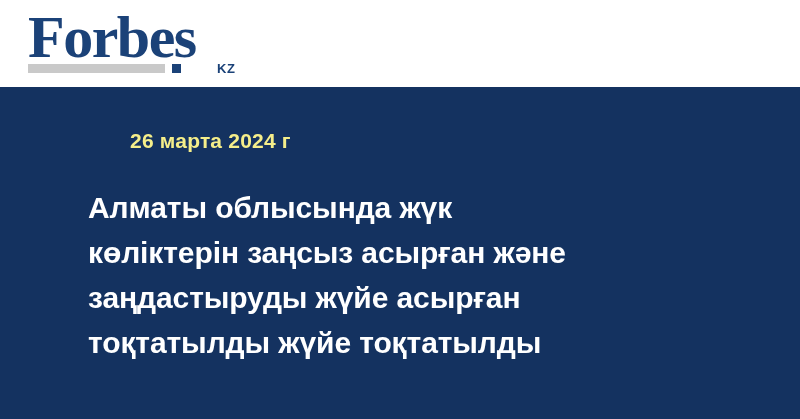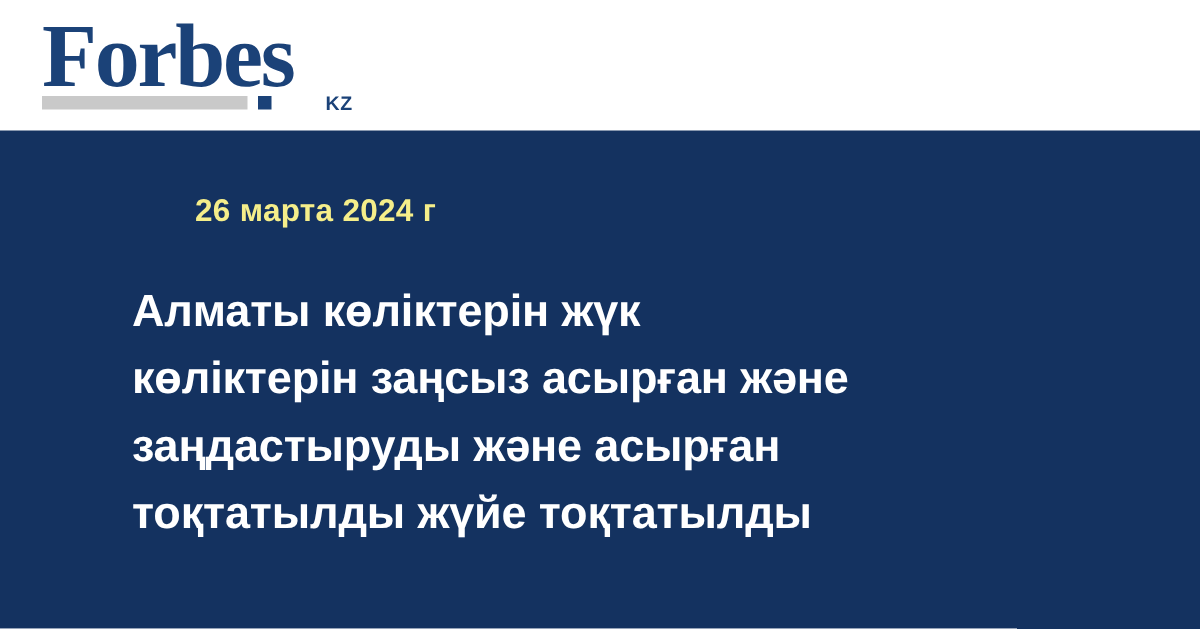--- a/index.html
+++ b/index.html
@@ -141,21 +141,21 @@
       <div id="logo-kz-text">KZ</div>
     </div>
 
   </div>
 
   <div id="body-panel">
 
     <div id="date">26 марта 2024 г</div>
 
     <div id="headline">
-      <div class="hl-line">Алматы көліктерін жүк</div>
+      <div class="hl-line">Алматы облысында жүк</div>
       <div class="hl-line">көліктерін заңсыз асырған және</div>
-      <div class="hl-line">заңдастыруды және асырған</div>
+      <div class="hl-line">заңдастыруды жүйе асырған</div>
       <div class="hl-line">тоқтатылды жүйе тоқтатылды</div>
     </div>
 
   </div>
 
 </div>
 
 </body></html>

